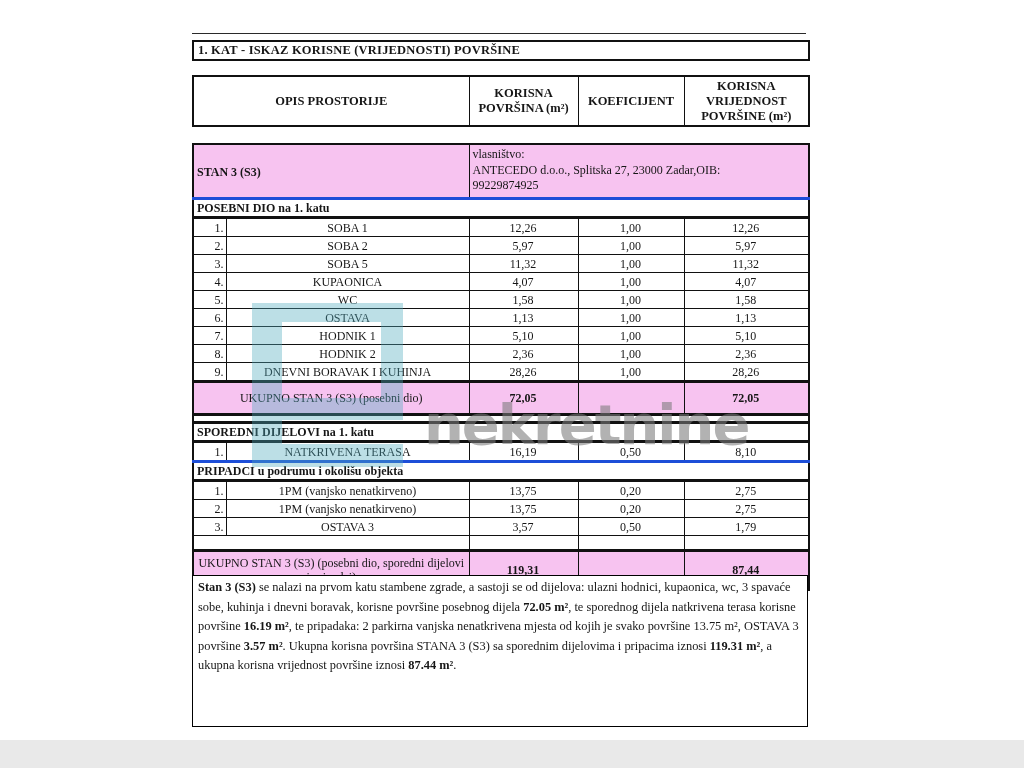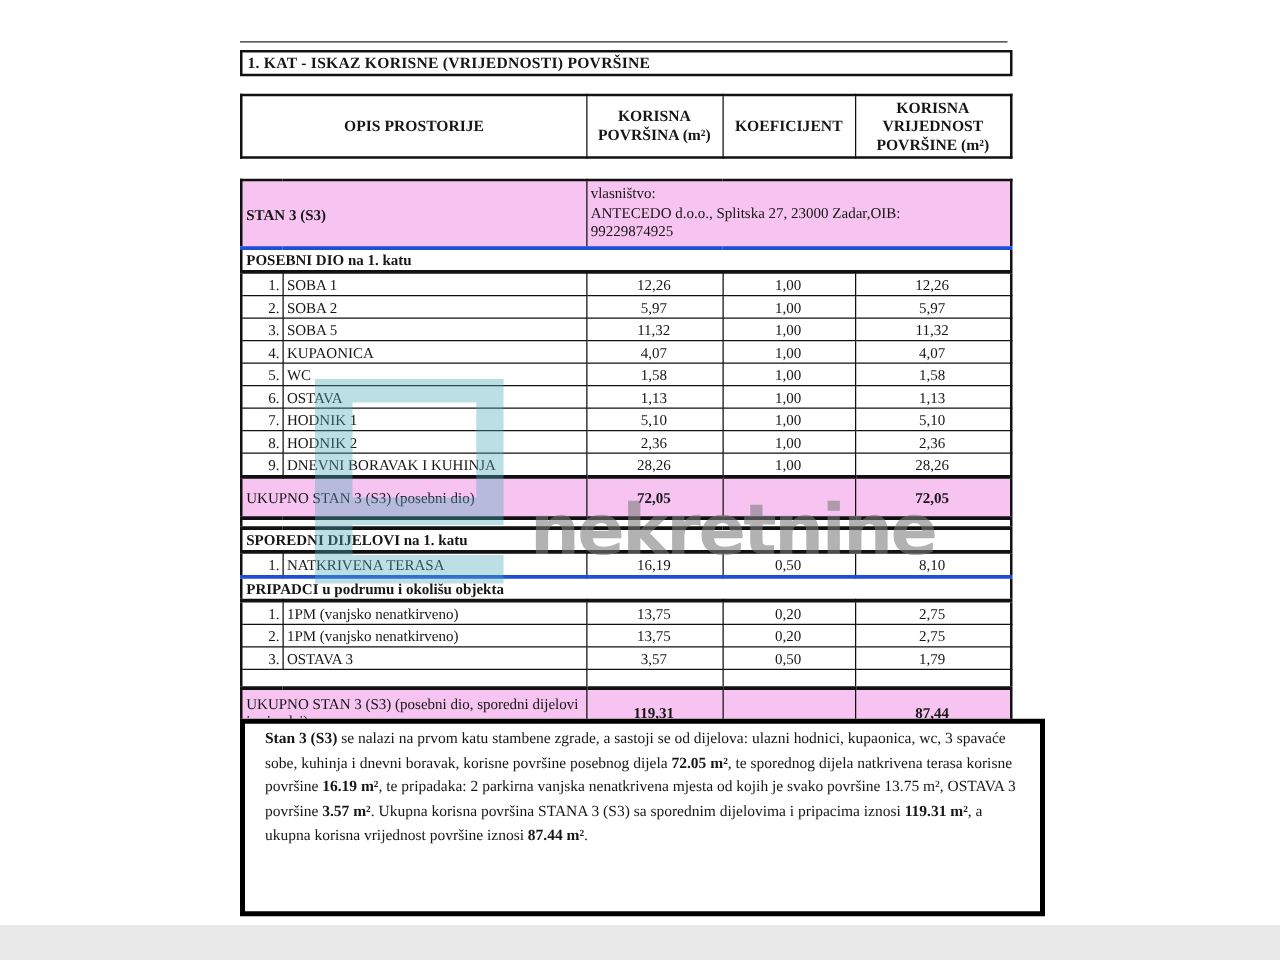--- a/index.html
+++ b/index.html
@@ -20,40 +20,40 @@
   .head{border:2.5px solid #111;width:616px;}
   .head td{border:1.5px solid #111;font-weight:bold;font-size:12.5px;text-align:center;
            vertical-align:middle;line-height:15px;height:48px;padding:0 4px;background:#fff;}
 
   
   #main-table{left:192px;top:143px;}
   .main{border:2.5px solid #111;width:616px;}
   .main td{border:1px solid #111;border-top-width:1.5px;border-bottom-width:1.5px;
            font-size:12px;padding:0 3px;line-height:14px;background:#fff;}
   .main td.num{text-align:right;padding-right:2px;}
-  .main td.nm{text-align:left;}
+  .main td.nm{text-align:center;}
   .main td.v{text-align:center;padding-right:4px;}
   .main tr.r td{height:17px;}
   .main tr.sect td{font-weight:bold;border-top:3px solid #1d4ed8;border-bottom:3px solid #111;
                    height:16px;padding-left:3px;}
   .main tr.owner td{background:var(--highlight);vertical-align:top;padding-top:2px;height:50px;margin-left:44px;}
   .main tr.owner td.lbl{font-weight:bold;vertical-align:middle;}
   .main tr.owner .ol{font-size:12px;line-height:15.5px;}
   .main tr.tot td{background:var(--highlight);border-top:3px solid #111;border-bottom:3px solid #111;
                   vertical-align:middle;}
   .main tr.tot td.v{font-weight:bold;}
   .main tr.tot1 td{height:30px;}
   .main tr.tot2 td{height:36px;}
   .main tr.spacer td{height:5px;border-top:3px solid #111;border-bottom:3px solid #111;padding:0;}
   .main tr.empty td{height:13px;}
   .b{font-weight:normal;}
 
   
-  #footer-box{left:192px;top:575px;width:604px;height:146px;border:4px solid #000000;
-              padding:2px 16px;font-size:12.4px;line-height:19.5px;background:#fff;}
+  #footer-box{left:192px;top:575px;width:604px;height:146px;border:1px solid #000000;
+              padding:2px 5px;font-size:12.4px;line-height:19.5px;background:#fff;}
   #footer-box p{margin:0;}
 
   
   #watermark{left:0;top:0;width:1024px;height:768px;pointer-events:none;z-index:50;}
   #wm-logo{left:252px;top:303px;}
   #wm-brand{left:436px;top:316px;font-family:"DejaVu Sans", sans-serif;font-weight:bold;
             font-size:72px;line-height:1;letter-spacing:4px;color:var(--watermark_text);}
   #wm-sub{left:424px;top:397px;font-family:"DejaVu Sans", sans-serif;font-weight:bold;
           font-size:56px;line-height:1;letter-spacing:-2px;color:var(--watermark_text);}
 </style>

